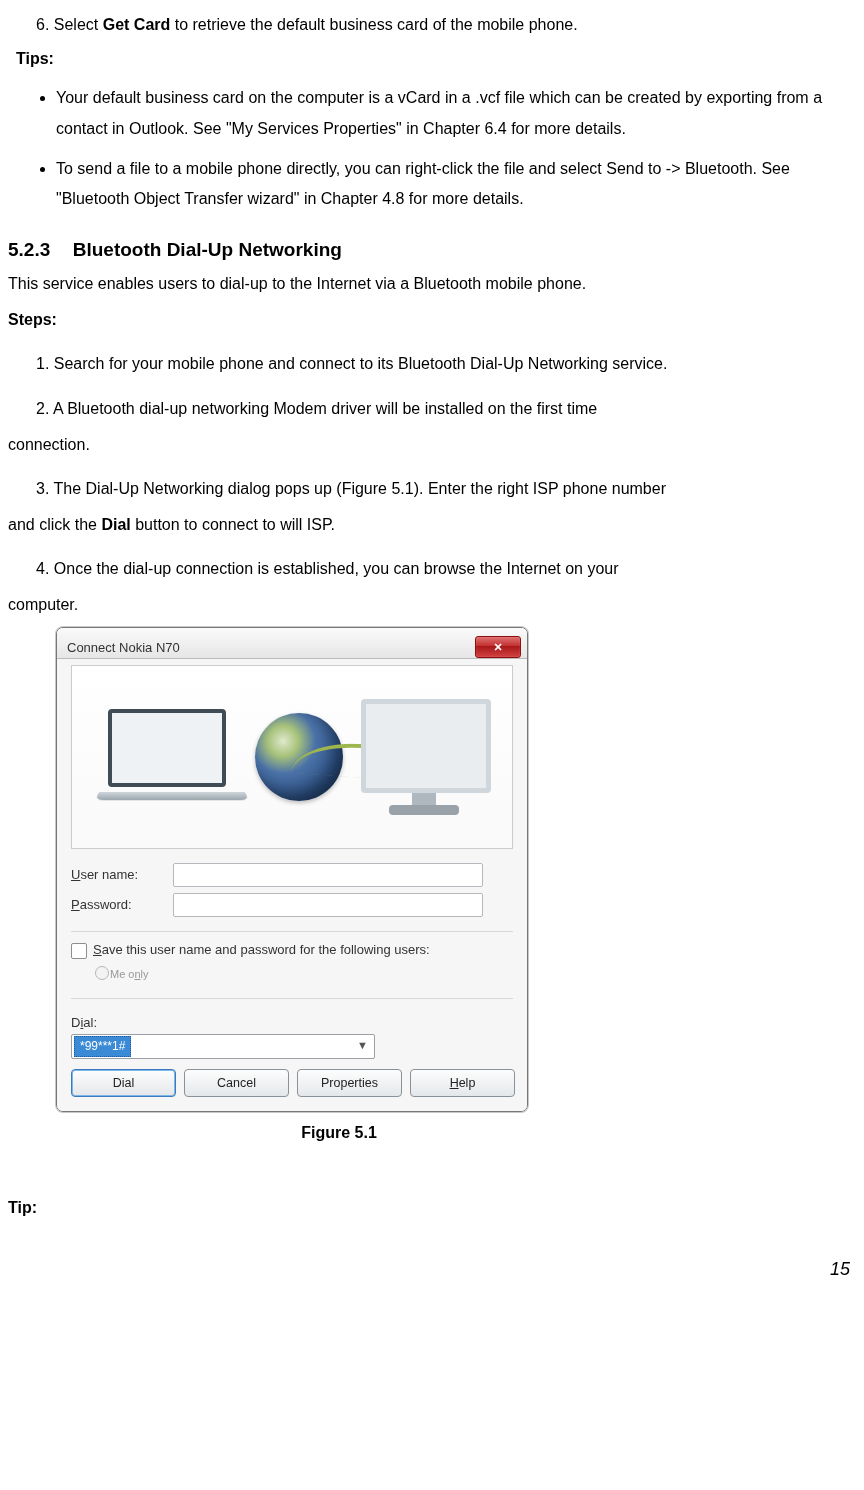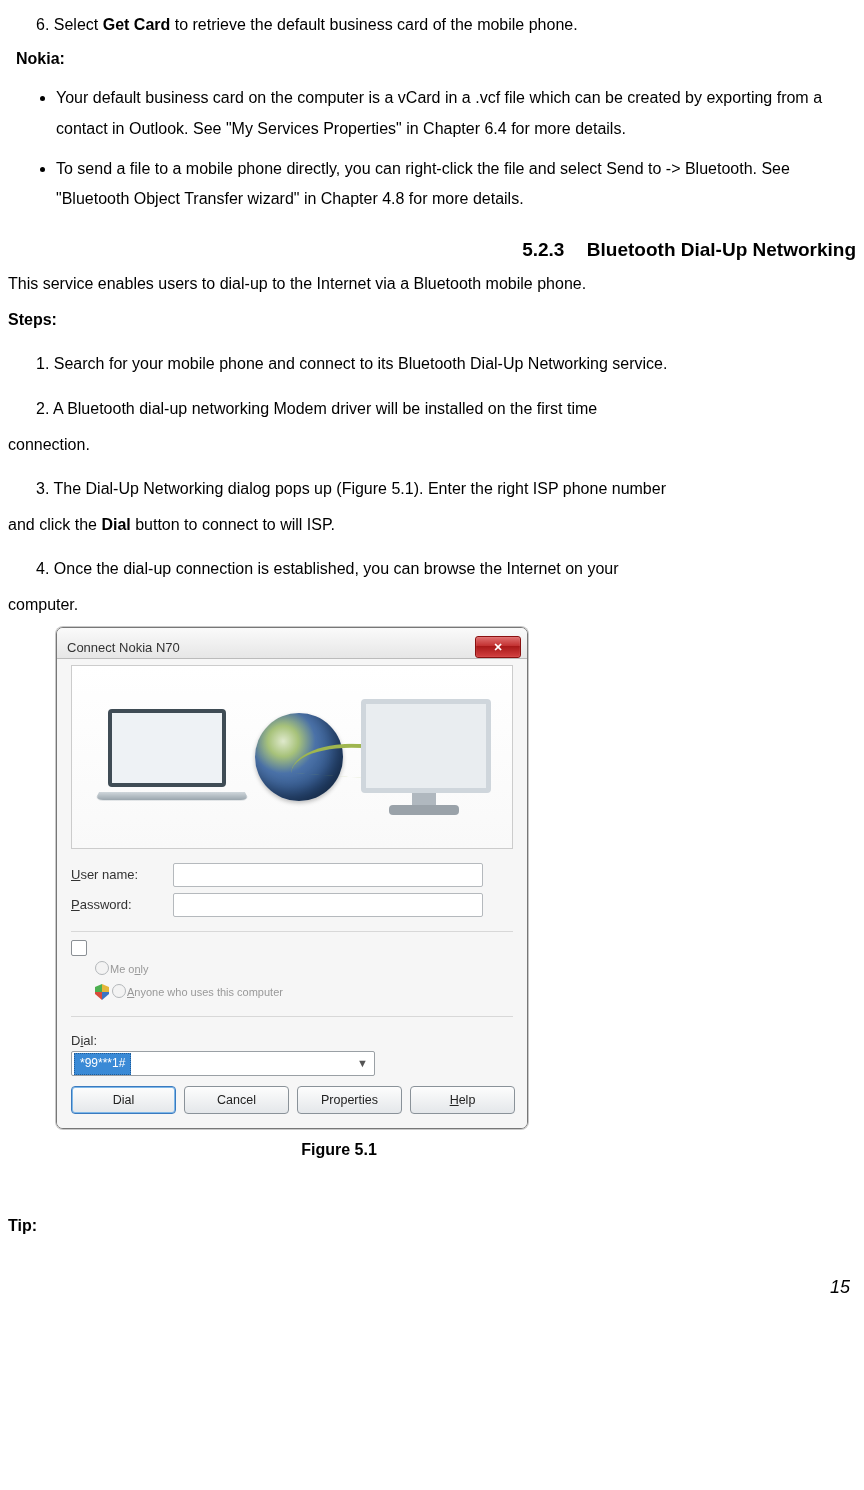--- a/index.html
+++ b/index.html
@@ -9,21 +9,21 @@
     margin: 0;
     padding: 8px 8px 20px 8px;
     width: 848px;
     color: #000;
     background: #fff;
   }
   .indent-step { margin-left: 28px; margin-top: 4px; margin-bottom: 6px; }
   .tips-label { font-weight: bold; margin-left: 8px; margin-top: 8px; margin-bottom: 12px; }
   ul.bullets { margin: 10px 0 18px 48px; padding: 0; }
   ul.bullets li { margin-bottom: 10px; line-height: 1.9; }
-  .section-num-row { margin-top: 20px; margin-bottom: 6px; text-align: right; }
+  .section-num-row { margin-top: 20px; margin-bottom: 6px; }
   .section-num { font-weight: bold; font-size: 19px; }
   .section-title { font-weight: bold; font-size: 19px; margin-left: 18px; }
   .para { margin: 6px 0; }
   .steps-label { font-weight: bold; margin: 10px 0; }
   .step-line { margin-left: 28px; margin-top: 19px; margin-bottom: 10px; }
   .step-cont { margin-left: 0; margin-top: 2px; margin-bottom: 10px; }
   .dialog-wrap { margin: 10px 0 4px 48px; }
   .dialog {
     width: 470px;
     border: 1px solid #777;
@@ -154,21 +154,21 @@
   .page-num { text-align: right; font-size: 18px; margin-top: 34px; padding-right: 6px; font-style: italic; }
   b { font-weight: bold; }
 </style>
 </head>
 <body>
 
 <div class="indent-step">
   <span>6. Select </span><b>Get Card</b><span> to retrieve the default business card of the mobile phone.</span>
 </div>
 
-<div class="tips-label">Nokia:</div>
+<div class="tips-label">Tips:</div>
 
 <ul class="bullets">
   <li>Your default business card on the computer is a vCard in a .vcf file which can be created by exporting from a contact in Outlook. See "My Services Properties" in Chapter 6.4 for more details.</li>
   <li>To send a file to a mobile phone directly, you can right-click the file and select Send to -&gt; Bluetooth. See "Bluetooth Object Transfer wizard" in Chapter 4.8 for more details.</li>
 </ul>
 
 <div class="section-num-row">
   <span class="section-num">5.2.3</span>
   <span class="section-title">Bluetooth Dial-Up Networking</span>
 </div>
@@ -219,29 +219,25 @@
       </div>
       <div class="form-row">
         <div class="form-label"><span class="underline">P</span><span>assword:</span></div>
         <input type="password" class="form-input" value="" style="">
       </div>
 
       <div class="sep"></div>
 
       <div class="chk-row">
         <div class="chk"></div>
+        <div><span class="underline">S</span><span>ave this user name and password for the following users:</span></div>
       </div>
       <div class="radio-row">
         <div class="radio"></div>
         <div><span>Me o</span><span class="underline">n</span><span>ly</span></div>
-      </div>
-      <div class="radio-row">
-        <div class="shield"></div>
-        <div class="radio"></div>
-        <div><span class="underline">A</span><span>nyone who uses this computer</span></div>
       </div>
 
       <div class="sep"></div>
 
       <div class="dial-row">
         <div class="dial-label"><span>D</span><span class="underline">i</span><span>al:</span></div>
         <div class="combo">
           <span class="combo-sel">*99***1#</span>
           <span class="combo-arrow">▼</span>
         </div>

